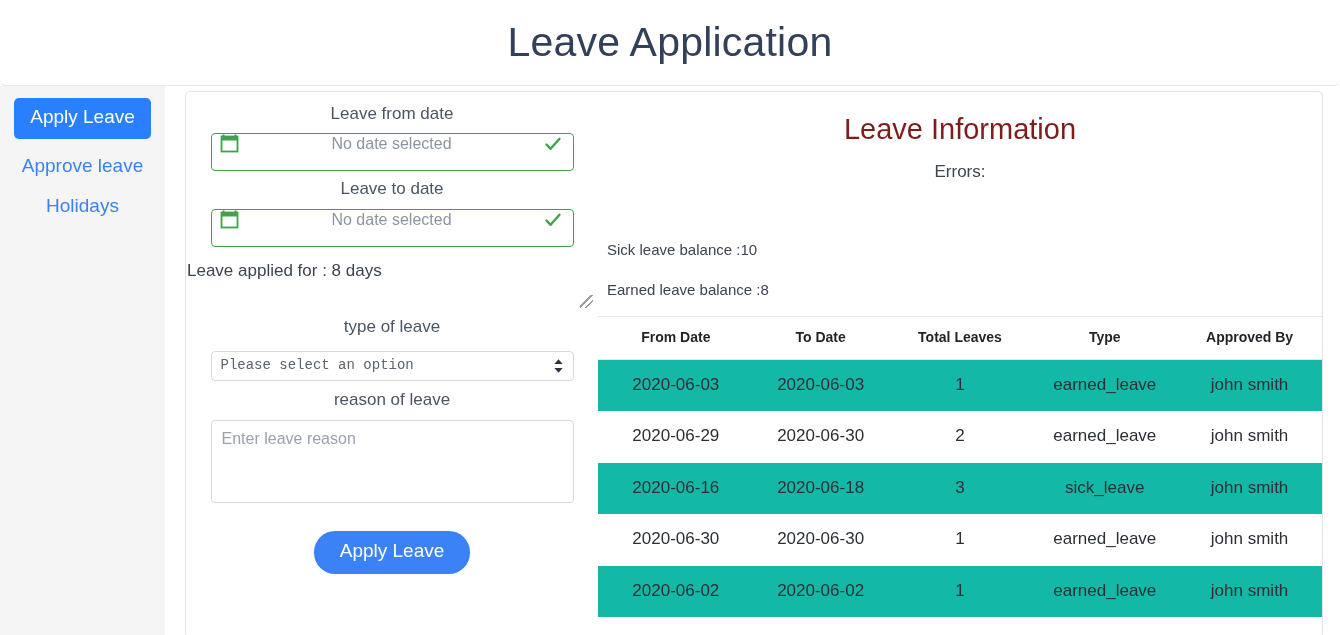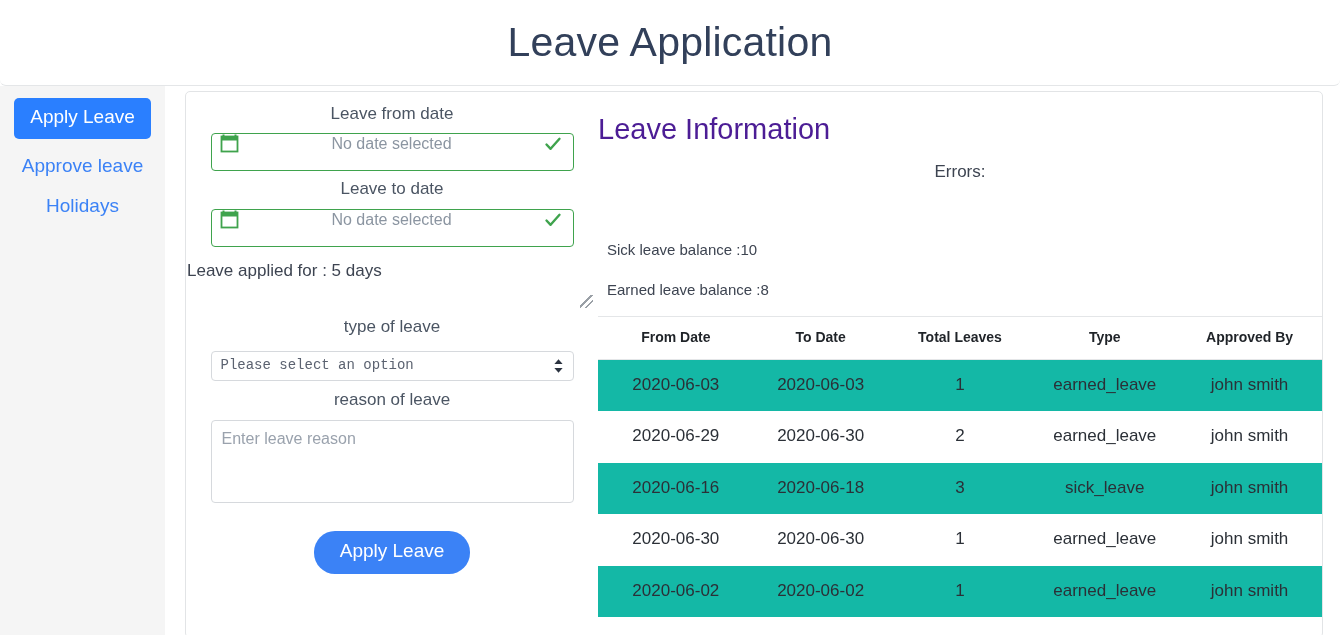--- a/index.html
+++ b/index.html
@@ -211,23 +211,23 @@
     line-height: 1.1;
   }
 
   
   .info-col {
     flex: 1 1 auto;
     padding: 12px 0 0 0;
     position: relative;
   }
   .info-title {
-    text-align: left;
+    text-align: center;
     font-size: 29px;
-    color: #4c1d95;
+    color: #7f1d1d;
     font-weight: 400;
     margin: 8px 0 0 0;
     line-height: 1.2;
   }
   .errors-label {
     text-align: center;
     font-size: 17px;
     color: #3d4451;
     margin: 15px 0 0 0;
     line-height: 1.2;
@@ -330,21 +330,21 @@
             </svg>
           </span>
           <span class="date-placeholder">No date selected</span>
           <span class="check-icon">
             <svg width="20" height="20" viewBox="0 0 20 20" aria-hidden="true">
               <path d="M3.5 10.5 L7.6 14.8 L16.5 4.8" fill="none" stroke="#3fa34d" stroke-width="2.4" stroke-linecap="round" stroke-linejoin="round"></path>
             </svg>
           </span>
         </div>
 
-        <div class="applied-days">Leave applied for : 5 days</div>
+        <div class="applied-days">Leave applied for : 8 days</div>
 
         <div class="grip-row">
           <span class="resize-grip"></span>
         </div>
 
         <div class="field-label type-label">type of leave</div>
 
         <div class="select-wrap">
           <div class="select-box">Please select an option</div>
           <span class="select-arrows">

